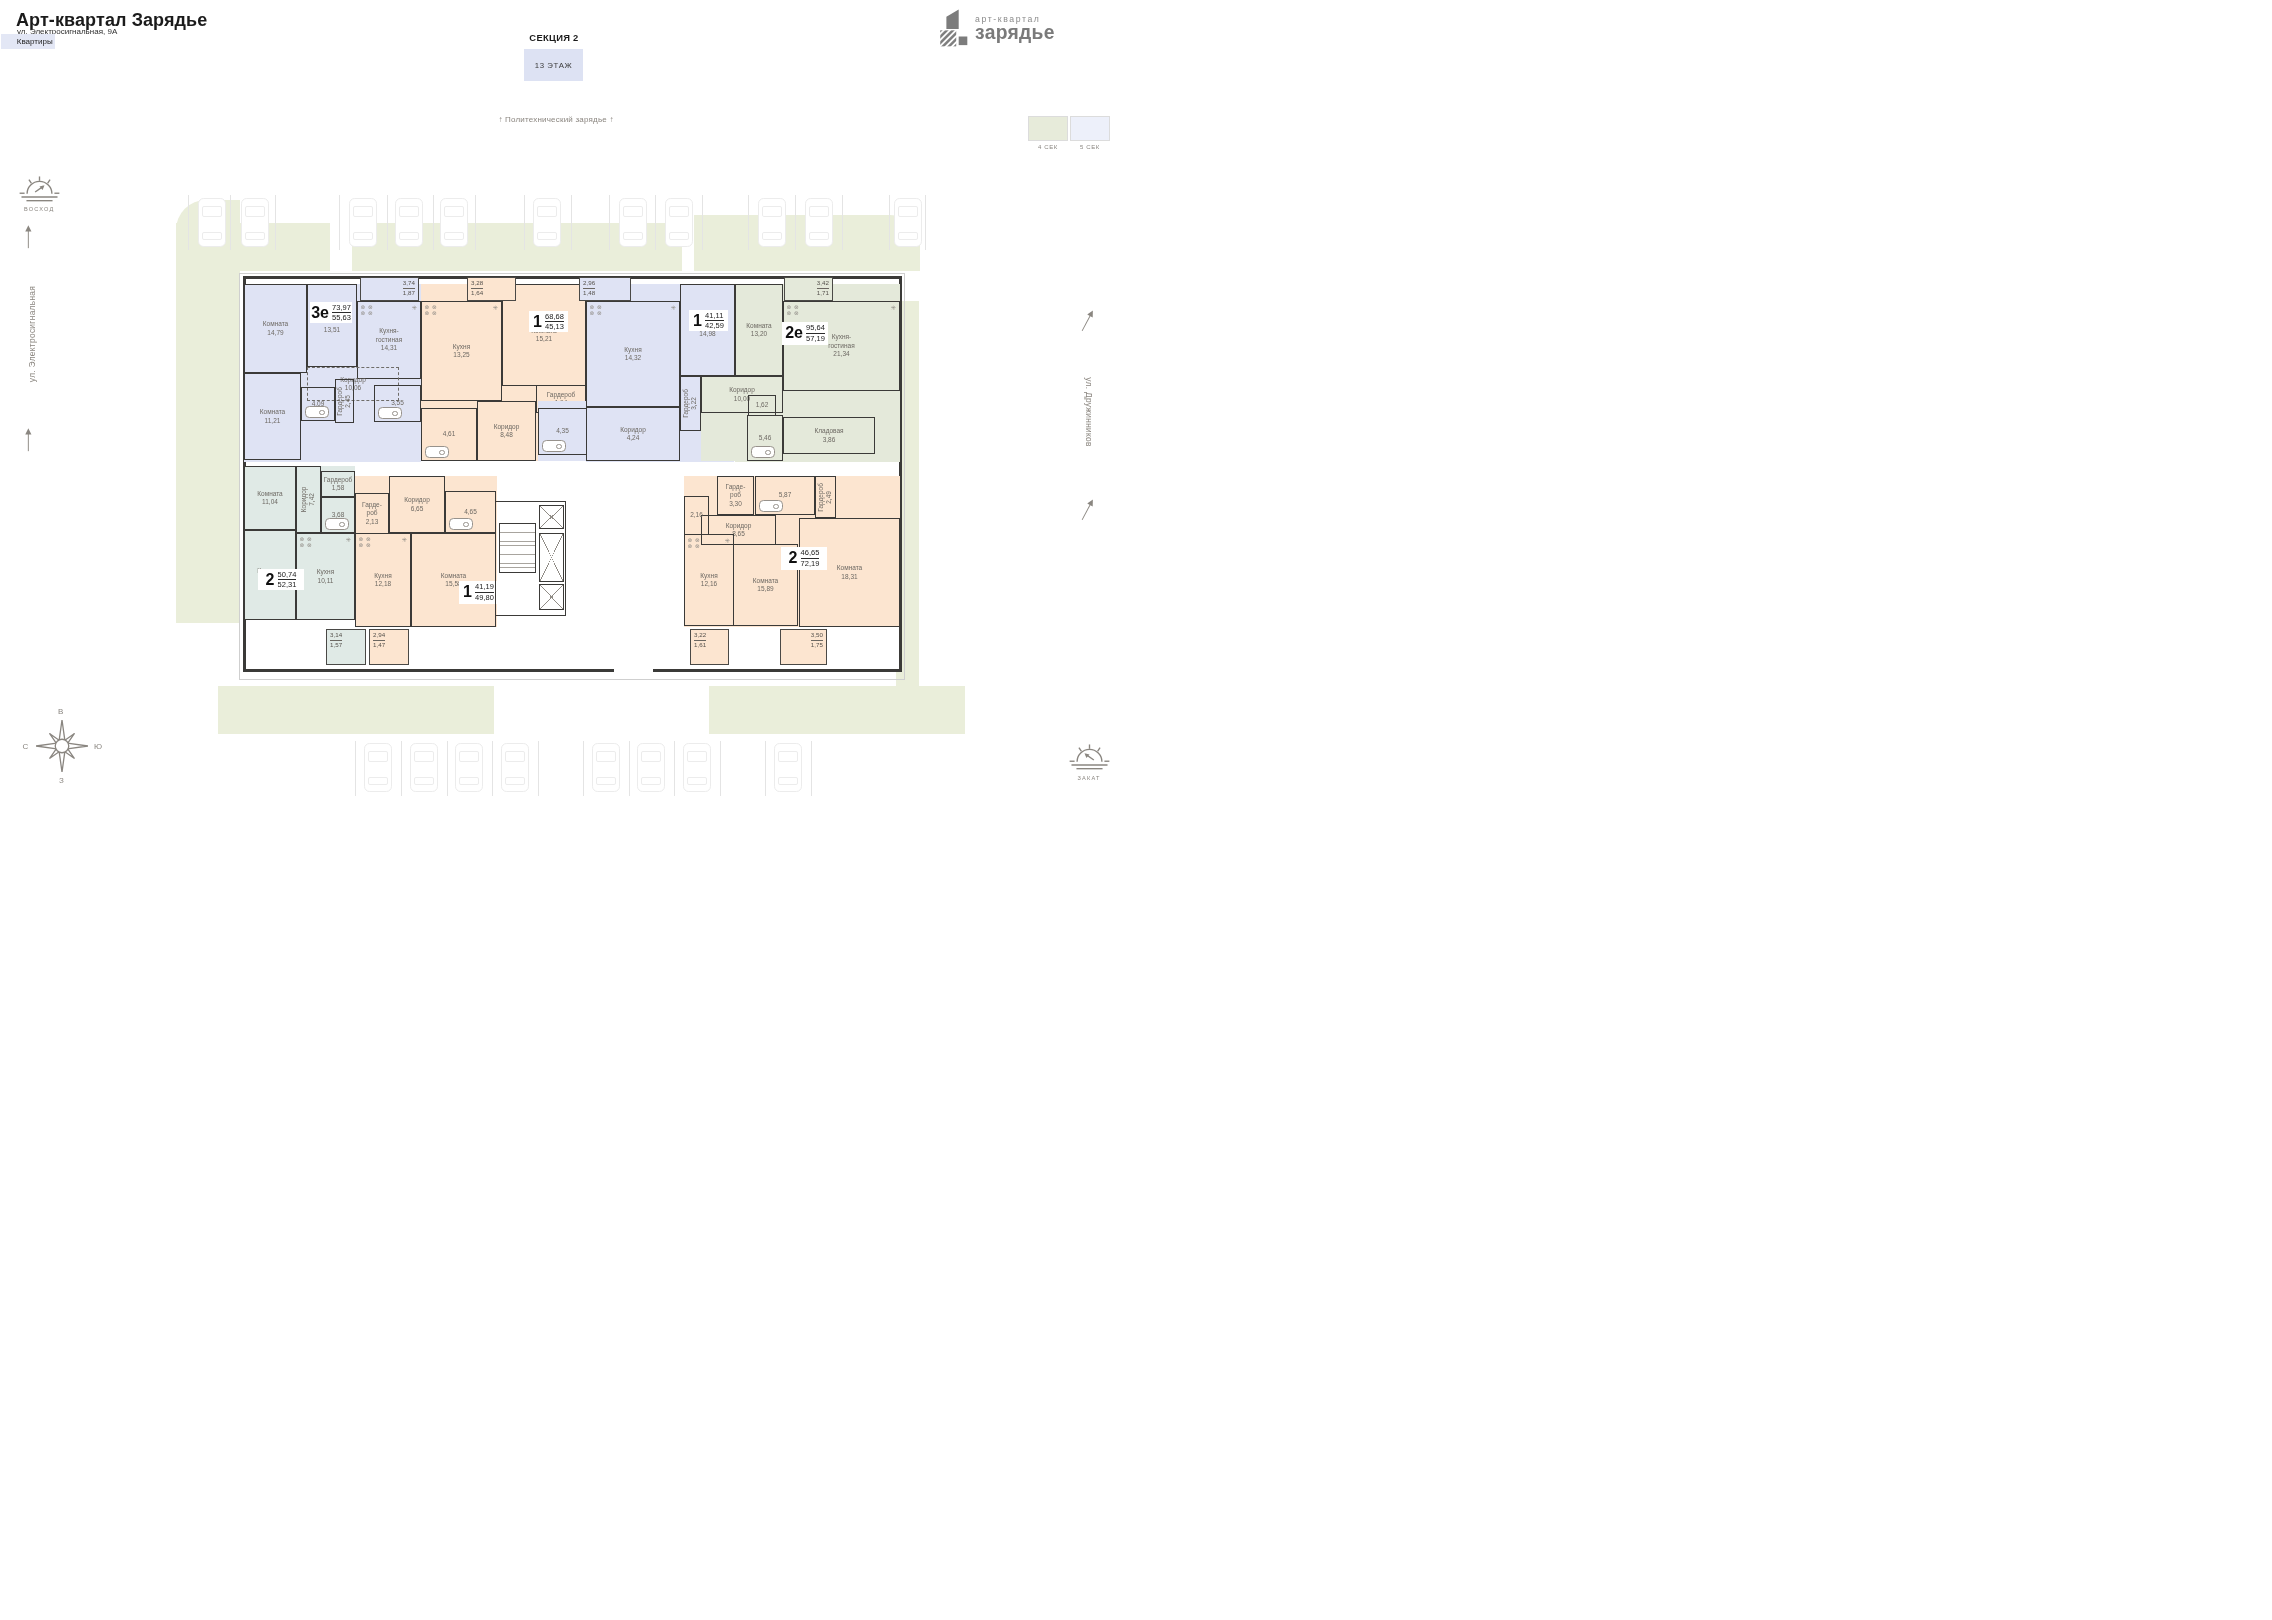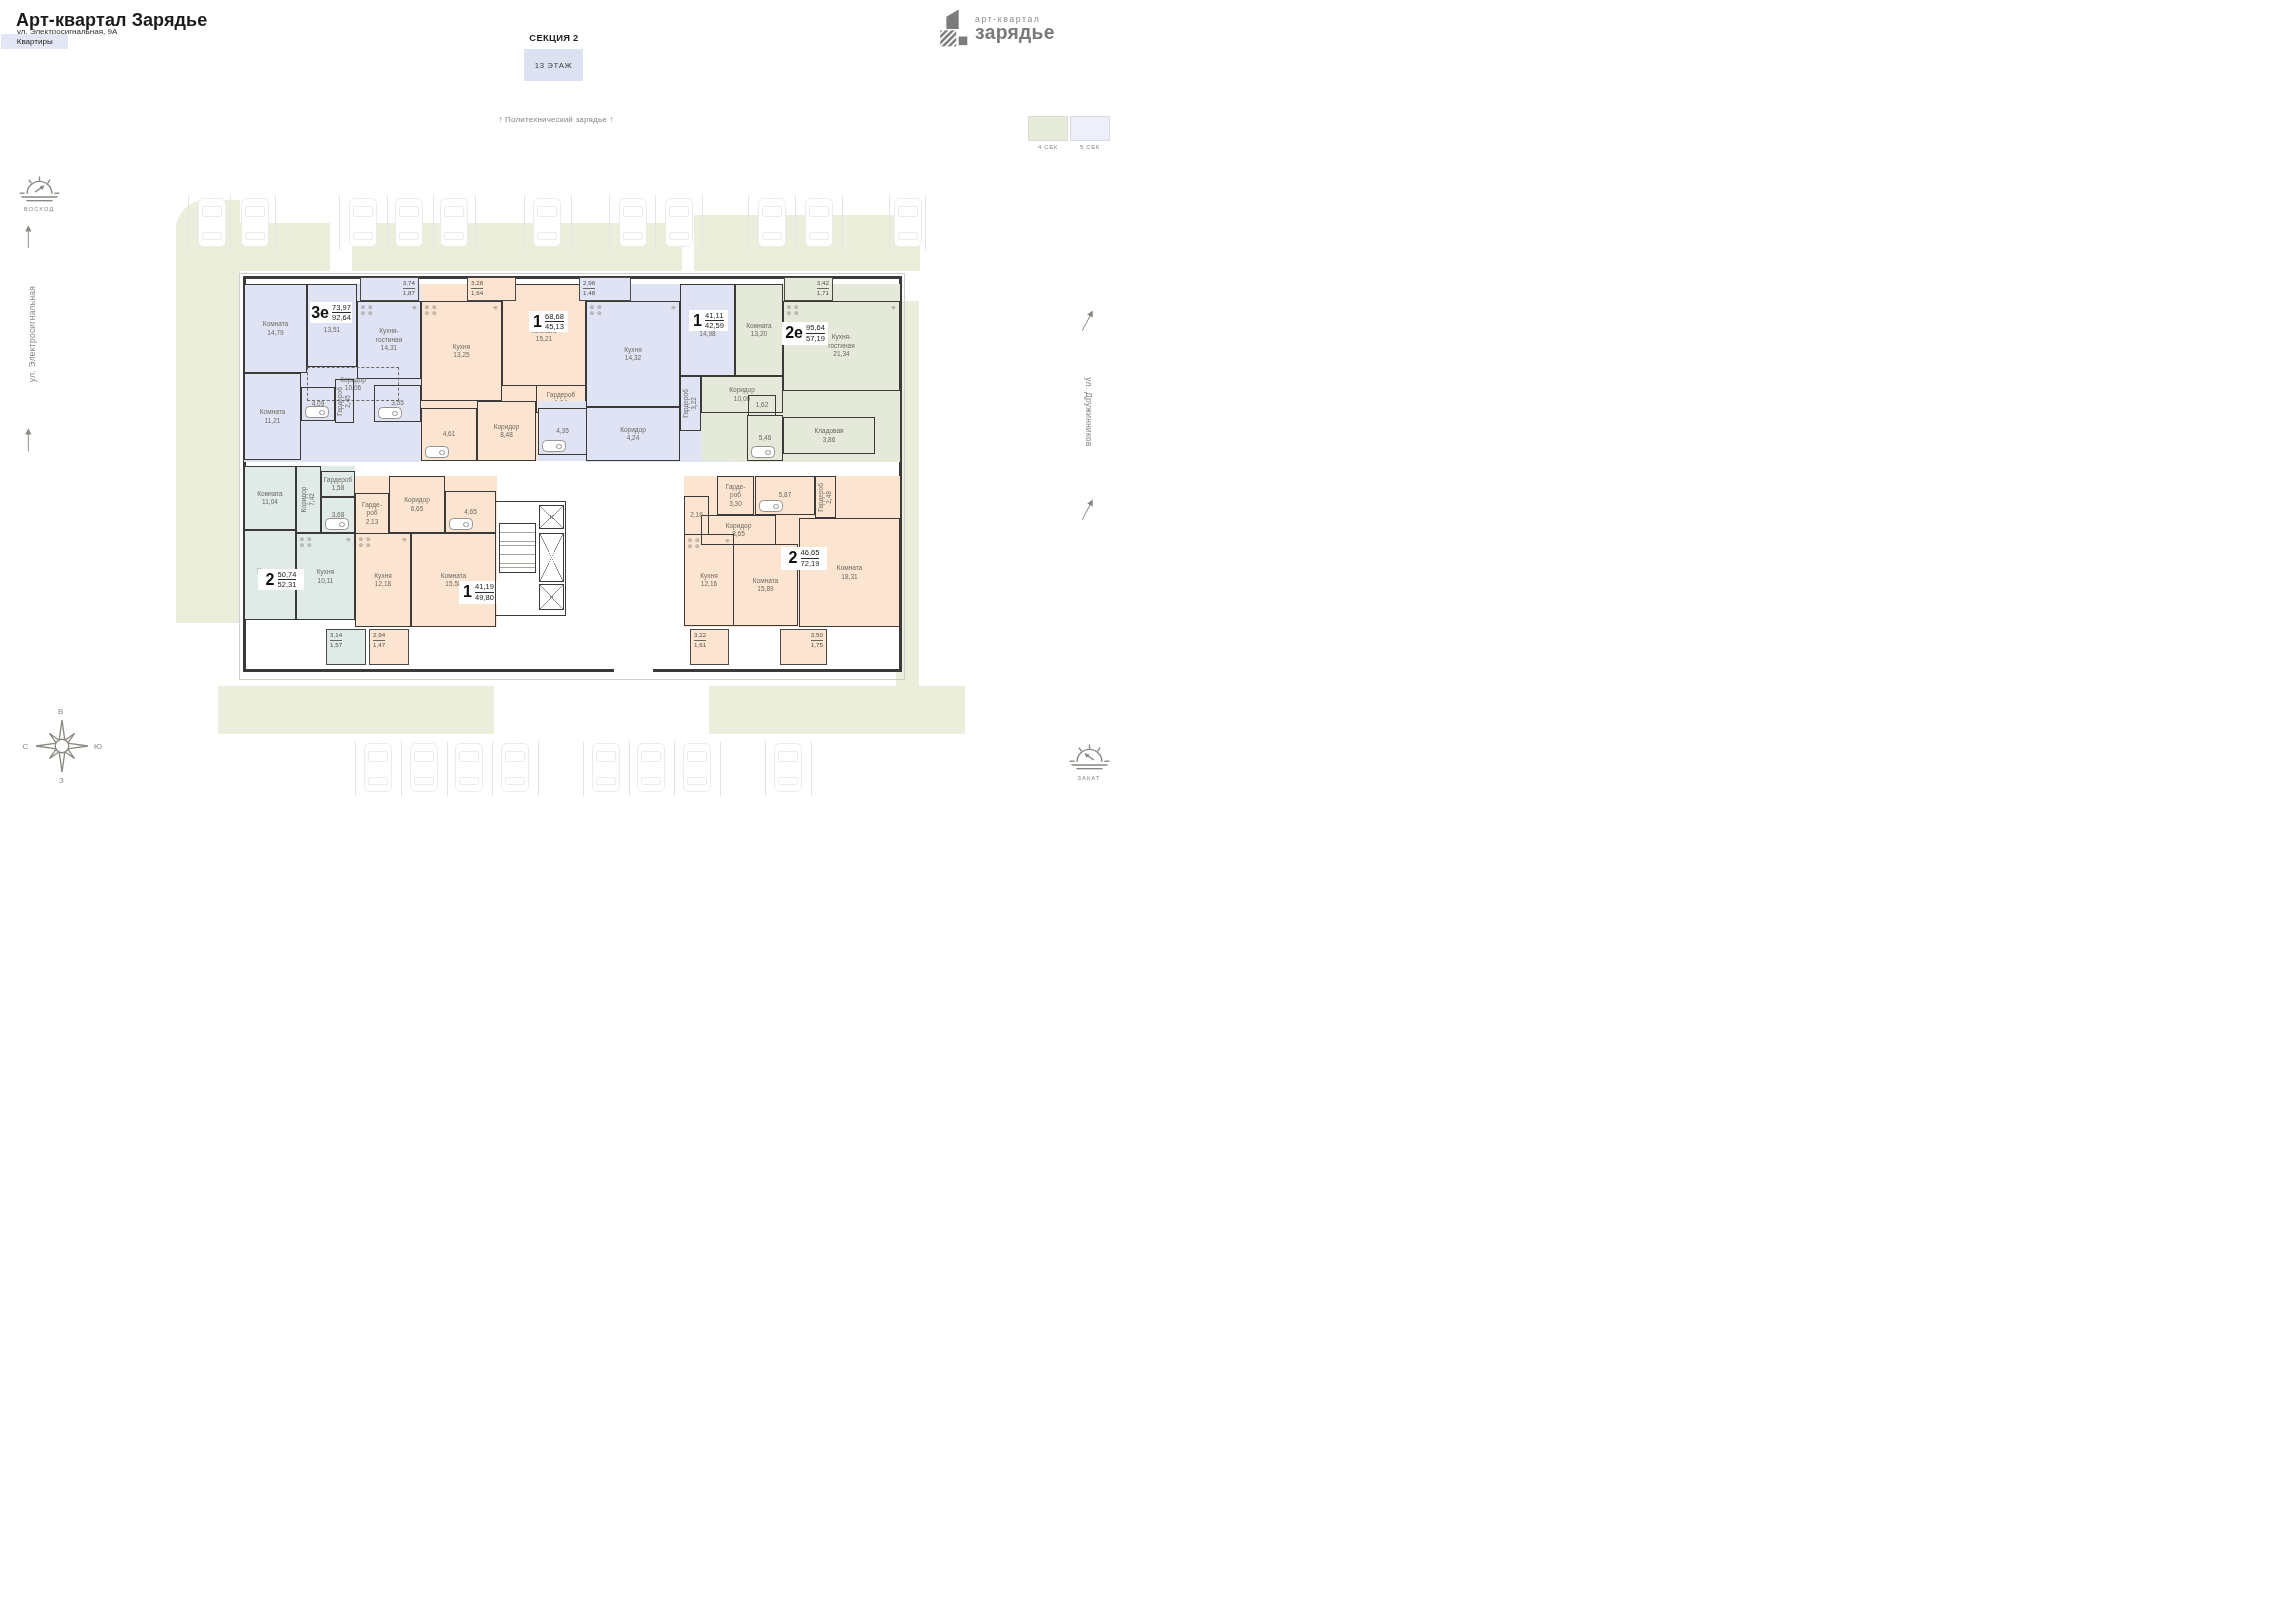--- a/index.html
+++ b/index.html
@@ -62,21 +62,21 @@
       linear-gradient(to top right, transparent calc(50% - 0.4px), #908c86 calc(50% - 0.4px) calc(50% + 0.4px), transparent calc(50% + 0.4px)),
       linear-gradient(to bottom right, transparent calc(50% - 0.4px), #908c86 calc(50% - 0.4px) calc(50% + 0.4px), transparent calc(50% + 0.4px)), #fff; }
   .corebox { position:absolute; border:1.9px solid #3b3a38; }
   svg { display:block; }
 </style>
 </head>
 <body>
 
 <div class="abs title" style="left:16px;top:10px">Арт-квартал Зарядье</div>
 <div class="abs addr" style="left:17px;top:27.4px">ул. Электросигнальная, 9А</div>
-<div class="abs tab" style="left:1.2px;top:34px;width:67px;height:15px">Квартиры</div>
+<div class="abs tab" style="left:1.2px;top:34px;width:54px;height:15px">Квартиры</div>
 
 <div class="abs sec" style="left:504px;top:32px;width:100px">СЕКЦИЯ 2</div>
 <div class="abs floorbadge" style="left:524px;top:49px;width:59px;height:32px">13 ЭТАЖ</div>
 <div class="abs landmark" style="left:400px;top:115px;width:312px">
   <span class="ar">↑</span>
   <span>Политехнический зарядье</span>
   <span class="ar">↑</span>
 </div>
 
 <div class="abs" style="left:939px;top:7.5px;width:162px;height:40px">
@@ -285,21 +285,21 @@
       <div class="lbl">
         <span class="ar">3,55</span>
       </div>
       <div class="tub"></div>
     </div>
     <div class="balc" style="background: rgb(223, 227, 244); left: 360px; top: 277px; width: 59px; height: 24px; position: absolute;">
       <div style="position: absolute; top: 1.2px; right: 3.1px; text-align: right;"><span class="t">3,74</span><span style="display: block;">1,87</span></div>
     </div>
     <div class="badge" style="left: 310px; top: 302px; width: 42px; height: 21px; position: absolute;">
       <span class="bt">3е</span>
-      <span class="col"><span class="t">73,97</span><span>92,64</span></span>
+      <span class="col"><span class="t">73,97</span><span>55,63</span></span>
     </div>
     <div class="zone" style="background: rgb(252, 229, 208); left: 421px; top: 284px; width: 165px; height: 118px; position: absolute;"></div>
     <div class="zone" style="background: rgb(252, 229, 208); left: 421px; top: 401px; width: 117px; height: 60px; position: absolute;"></div>
     <div class="room" style="left: 421px; top: 301px; width: 81px; height: 100px; position: absolute;">
       <div class="lbl">
         <span style="display: block;">Кухня</span>
         <span class="ar">13,25</span>
       </div>
       <div class="stove">⊗ ⊗<br>⊗ ⊗</div>
       <div class="kstar">✳</div>

